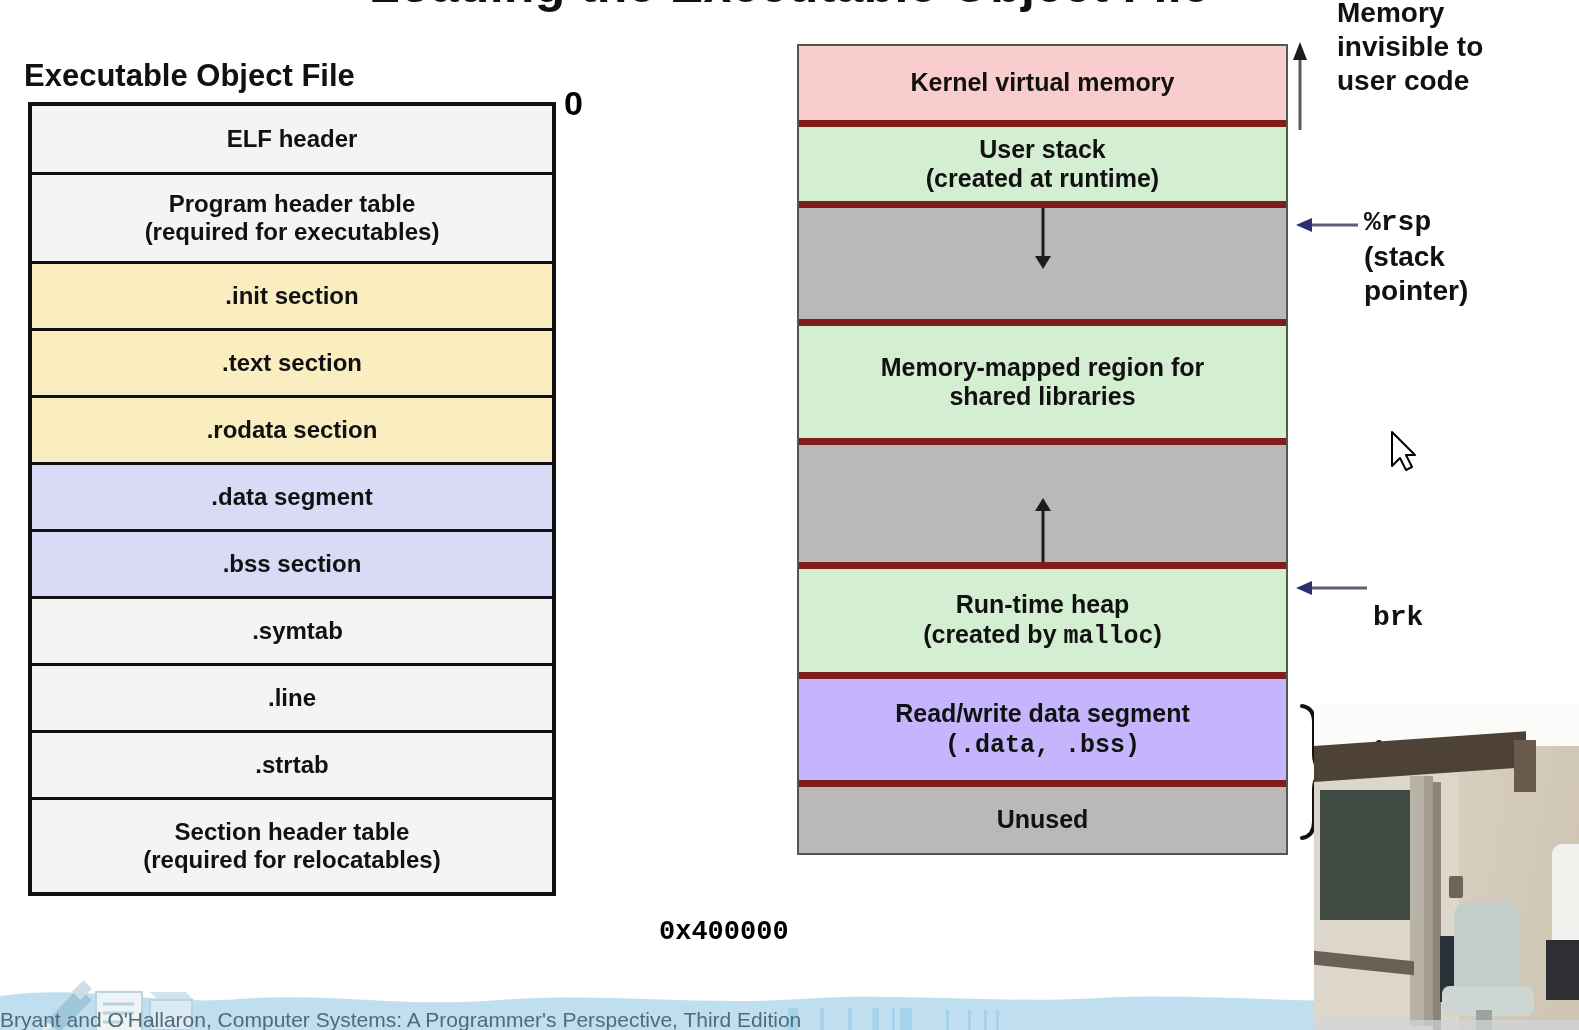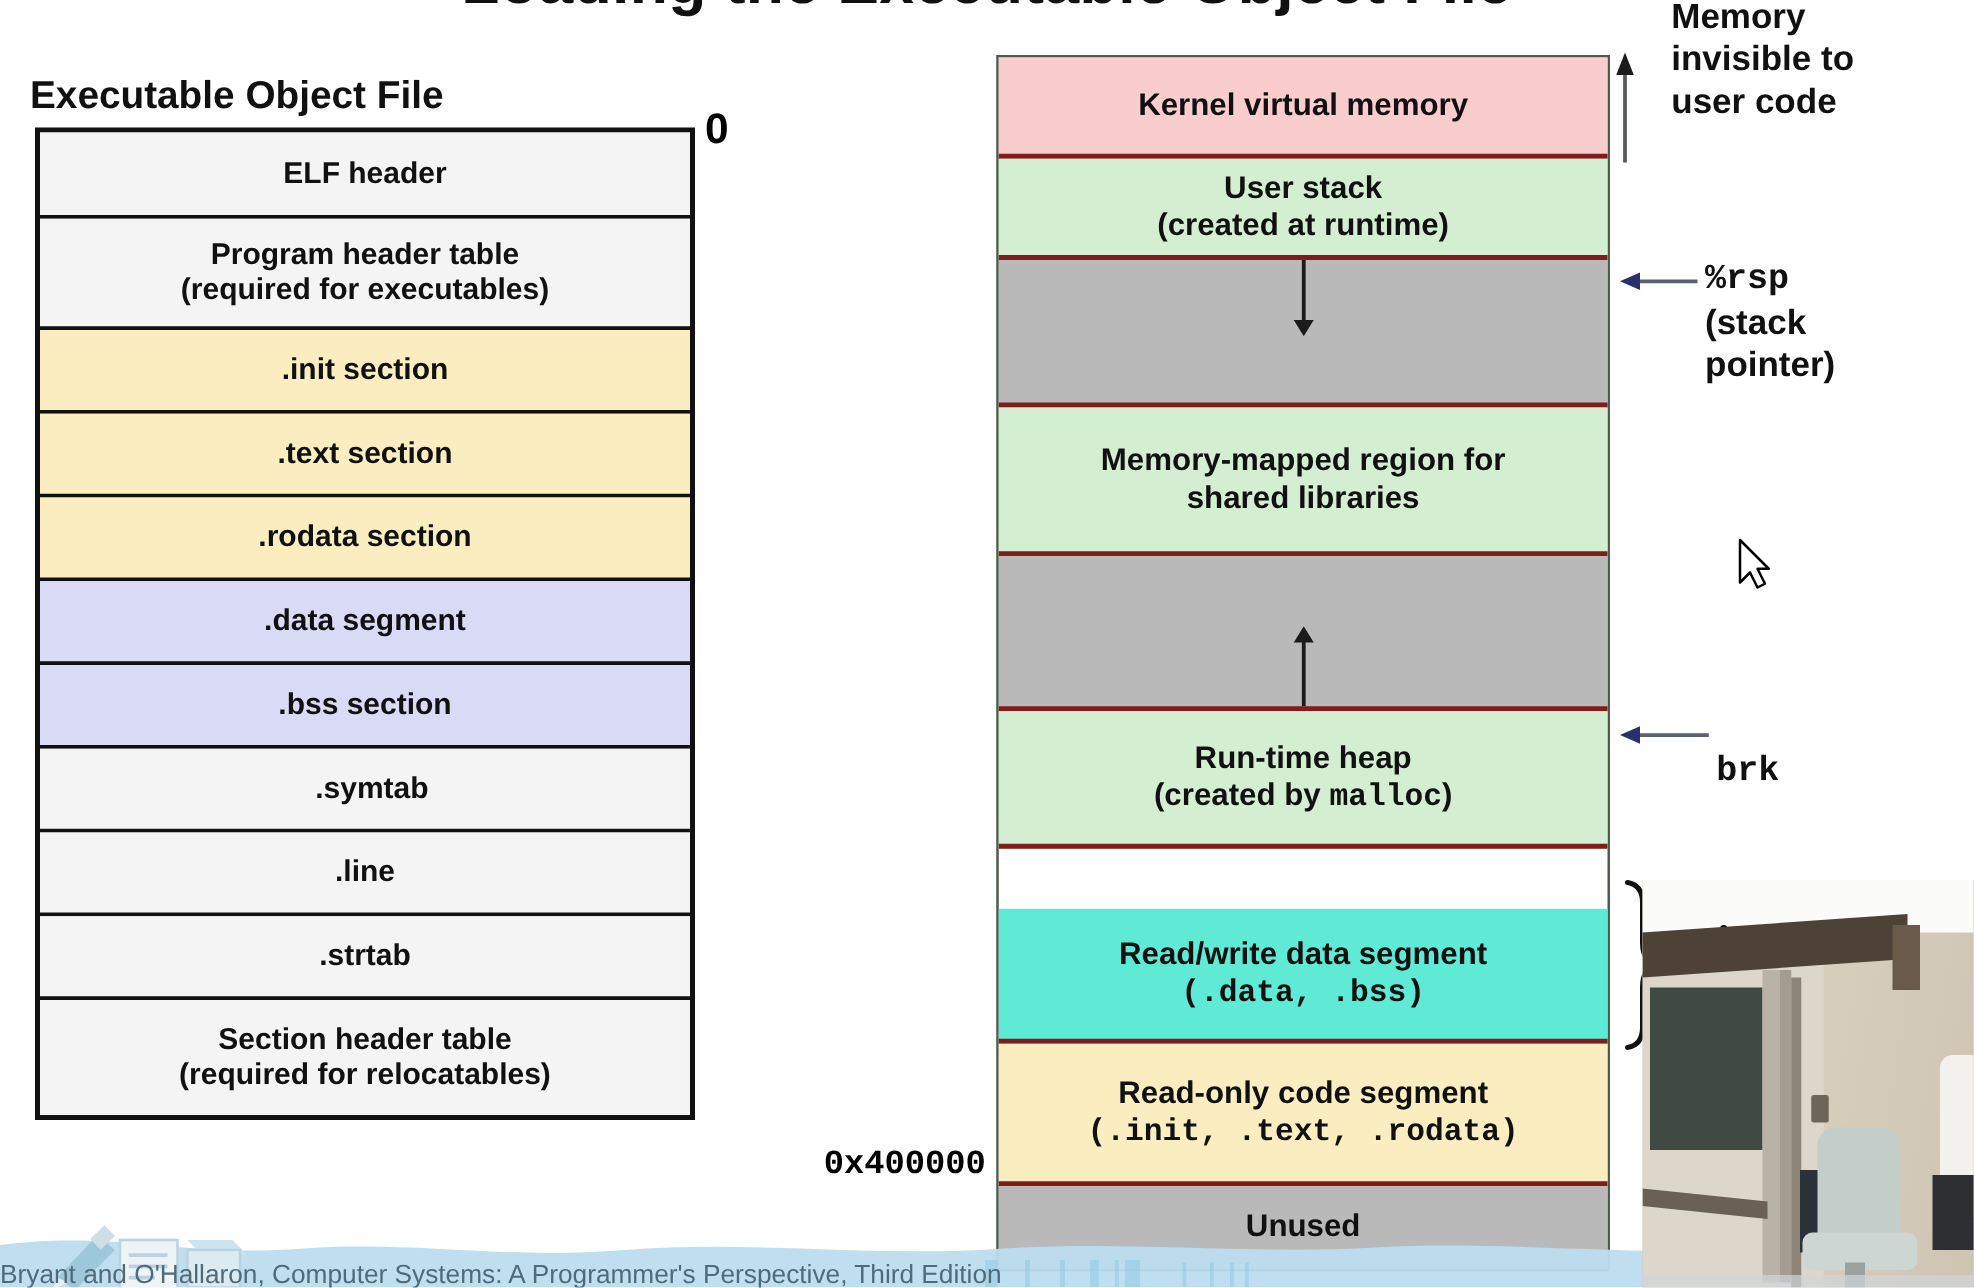--- a/index.html
+++ b/index.html
@@ -74,38 +74,38 @@
 
   
   .vmbox {
     position: absolute;
     left: 797px; top: 44px;
     width: 491px;
     border: 2px solid #4e5a4e;
     box-sizing: border-box;
   }
   .vmrow {
-    border-bottom: 4px solid #7f1d1d;
+    border-bottom: 7px solid #7f1d1d;
     box-sizing: border-box;
     display: flex;
     align-items: center;
     justify-content: center;
     text-align: center;
     font-size: 25px;
     font-weight: bold;
     color: #111;
     line-height: 1.18;
     position: relative;
     padding: 0 6px;
   }
   .vmrow:last-child { border-bottom: none; }
   .c-pink  { background: #f9cdcd; }
   .c-green { background: #d3eed0; }
   .c-gray  { background: #b9b9b9; }
-  .c-lav   { background: #5eead4; margin-top: 48px; }
+  .c-lav   { background: #c4b5fd; }
   .c-yel   { background: #faeec0; }
   .mono { font-family: "Liberation Mono", "DejaVu Sans Mono", monospace; font-weight: bold; }
 
   
   .gaparrow { position: absolute; left: 50%; transform: translateX(-50%); }
 
   .addr-400000 {
     position: absolute;
     left: 659px; top: 917px;
     font-size: 27px; font-weight: bold;
@@ -234,23 +234,20 @@
           <line x1="11" x2="11" stroke="#1b1b1b" stroke-width="3" y1="64" y2="12"></line>
           <polygon fill="#1b1b1b" points="11,0 3,13 19,13"></polygon>
         </svg>
       </div>
       <div class="vmrow c-green" style="height: 110px;">
         <span>Run-time heap<br>(created by <span class="mono">malloc</span>)</span>
       </div>
       <div class="vmrow c-lav" style="height: 108px;">
         <span>Read/write data segment<br><span class="mono">(.data, .bss)</span></span>
       </div>
-      <div class="vmrow c-yel" style="height: 114px;">
-        <span>Read-only code segment<br><span class="mono">(.init, .text, .rodata)</span></span>
-      </div>
       <div class="vmrow c-gray" style="height: 66px;">
         <span>Unused</span>
       </div>
     </div>
   <div class="addr-400000">0x400000</div>
   <div class="zero-bottom-left"></div>
 
   <div class="ann ann-mem">
     <span id="ann-mem-txt">Memory<br>invisible to<br>user code</span>
   </div>

